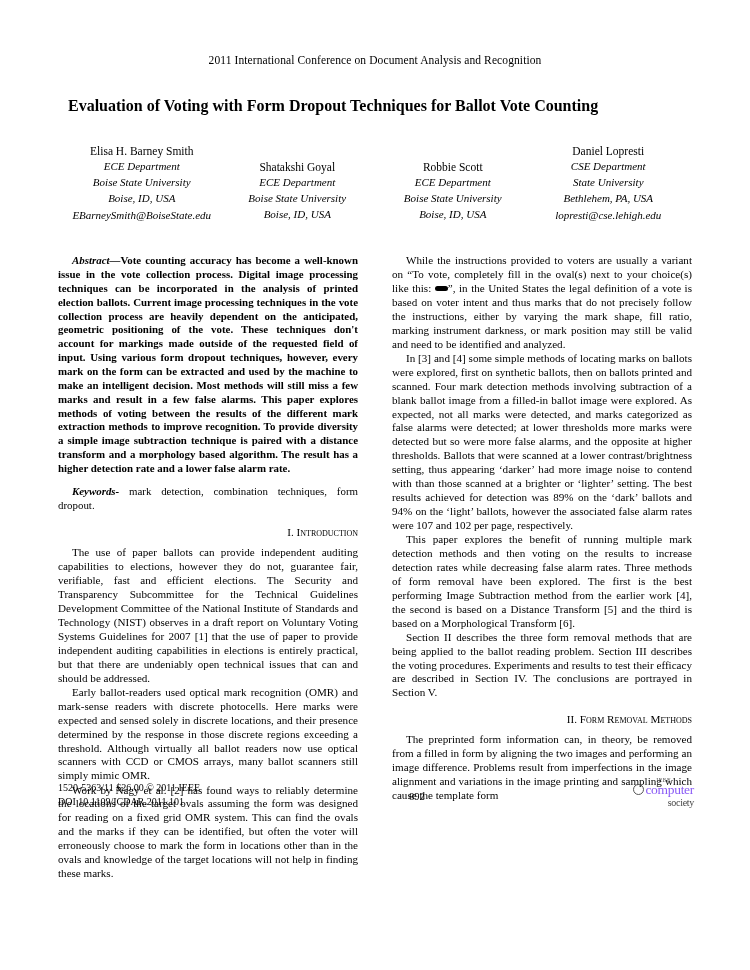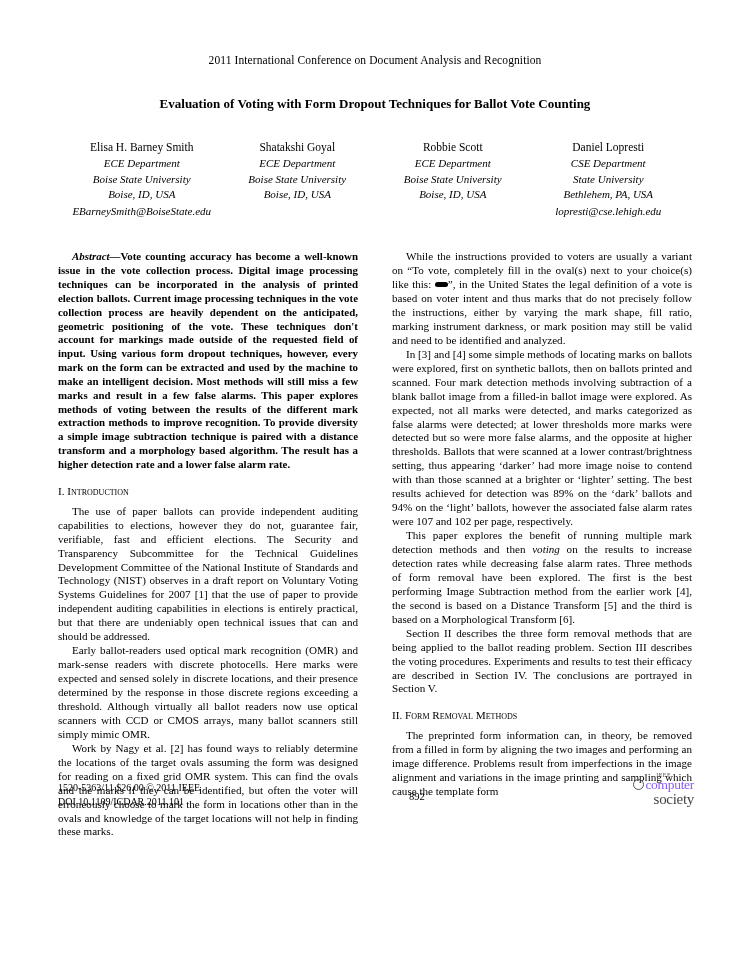--- a/index.html
+++ b/index.html
@@ -24,31 +24,32 @@
     padding: 48px 58px 0 58px;
   }
   .conf-header {
     text-align: center;
     font-size: 11.5px;
     letter-spacing: 0.1px;
     margin-top: 6px;
     margin-bottom: 30px;
   }
   .paper-title {
-    text-align: center;
-    font-size: 13px;
+    text-align: left;
+    font-size: 16px;
     font-weight: bold;
     line-height: 1.3;
     margin: 0 10px 26px 10px;
   }
   .authors {
     display: flex;
     justify-content: space-between;
     margin: 0 6px 30px 6px;
     font-size: 11px;
+    align-items: flex-end;
   }
   .author {
     text-align: center;
     flex: 1 1 0;
     line-height: 1.45;
   }
   .author .name {
     font-size: 11.5px;
   }
   .author .aff {
@@ -90,35 +91,35 @@
     text-indent: 14px;
     font-size: 10.9px;
     line-height: 1.27;
     margin-bottom: 13px;
   }
   .keywords .lead {
     font-style: italic;
     font-weight: bold;
   }
   .section-head {
-    text-align: left;
+    text-align: right;
     font-size: 11.2px;
     font-variant: small-caps;
     margin: 12px 0 7px 0;
     text-indent: 0;
   }
   .blackmark {
     display: inline-block;
     width: 13px;
     height: 5px;
     background: #000;
     border-radius: 3px;
     vertical-align: 1px;
   }
-  .italic { font-style: italic; }
+  .italic { }
   .footer {
     position: absolute;
     left: 58px;
     right: 56px;
     bottom: 26px;
     display: flex;
     align-items: flex-end;
     justify-content: space-between;
     font-size: 10px;
   }
@@ -139,21 +140,21 @@
     letter-spacing: 0.5px;
     color: #555;
     text-align: center;
   }
   .logo-main {
     font-size: 13.5px;
     color: #8b5cf6;
     letter-spacing: -0.3px;
   }
   .logo-sub {
-    font-size: 15px;
+    font-size: 10px;
     color: #444;
     letter-spacing: -0.3px;
   }
   .logo-dot {
     display: inline-block;
     width: 9px;
     height: 9px;
     border: 1.5px solid #555;
     border-radius: 50%;
     vertical-align: -1px;
@@ -199,20 +200,23 @@
       <div class="email">lopresti@cse.lehigh.edu</div>
     </div>
   </div>
 
   <div class="columns">
 
     <div class="col">
       <div class="abstract">
         <span class="lead">Abstract—</span><span>Vote counting accuracy has become a well-known issue in the vote collection process. Digital image processing techniques can be incorporated in the analysis of printed election ballots. Current image processing techniques in the vote collection process are heavily dependent on the anticipated, geometric positioning of the vote. These techniques don't account for markings made outside of the requested field of input. Using various form dropout techniques, however, every mark on the form can be extracted and used by the machine to make an intelligent decision. Most methods will still miss a few marks and result in a few false alarms. This paper explores methods of voting between the results of the different mark extraction methods to improve recognition. To provide diversity a simple image subtraction technique is paired with a distance transform and a morphology based algorithm. The result has a higher detection rate and a lower false alarm rate.</span>
       </div>
+      <div class="keywords">
+        <span class="lead">Keywords-</span><span> mark detection, combination techniques, form dropout.</span>
+      </div>
 
       <div class="section-head">
         <span>I.</span>
         <span>Introduction</span>
       </div>
 
       <p>The use of paper ballots can provide independent auditing capabilities to elections, however they do not, guarantee fair, verifiable, fast and efficient elections. The Security and Transparency Subcommittee for the Technical Guidelines Development Committee of the National Institute of Standards and Technology (NIST) observes in a draft report on Voluntary Voting Systems Guidelines for 2007 [1] that the use of paper to provide independent auditing capabilities in elections is entirely practical, but that there are undeniably open technical issues that can and should be addressed.</p>
       <p>Early ballot-readers used optical mark recognition (OMR) and mark-sense readers with discrete photocells. Here marks were expected and sensed solely in discrete locations, and their presence determined by the response in those discrete regions exceeding a threshold. Although virtually all ballot readers now use optical scanners with CCD or CMOS arrays, many ballot scanners still simply mimic OMR.</p>
       <p>Work by Nagy et al. [2] has found ways to reliably determine the locations of the target ovals assuming the form was designed for reading on a fixed grid OMR system. This can find the ovals and the marks if they can be identified, but often the voter will erroneously choose to mark the form in locations other than in the ovals and knowledge of the target locations will not help in finding these marks.</p>
     </div>

